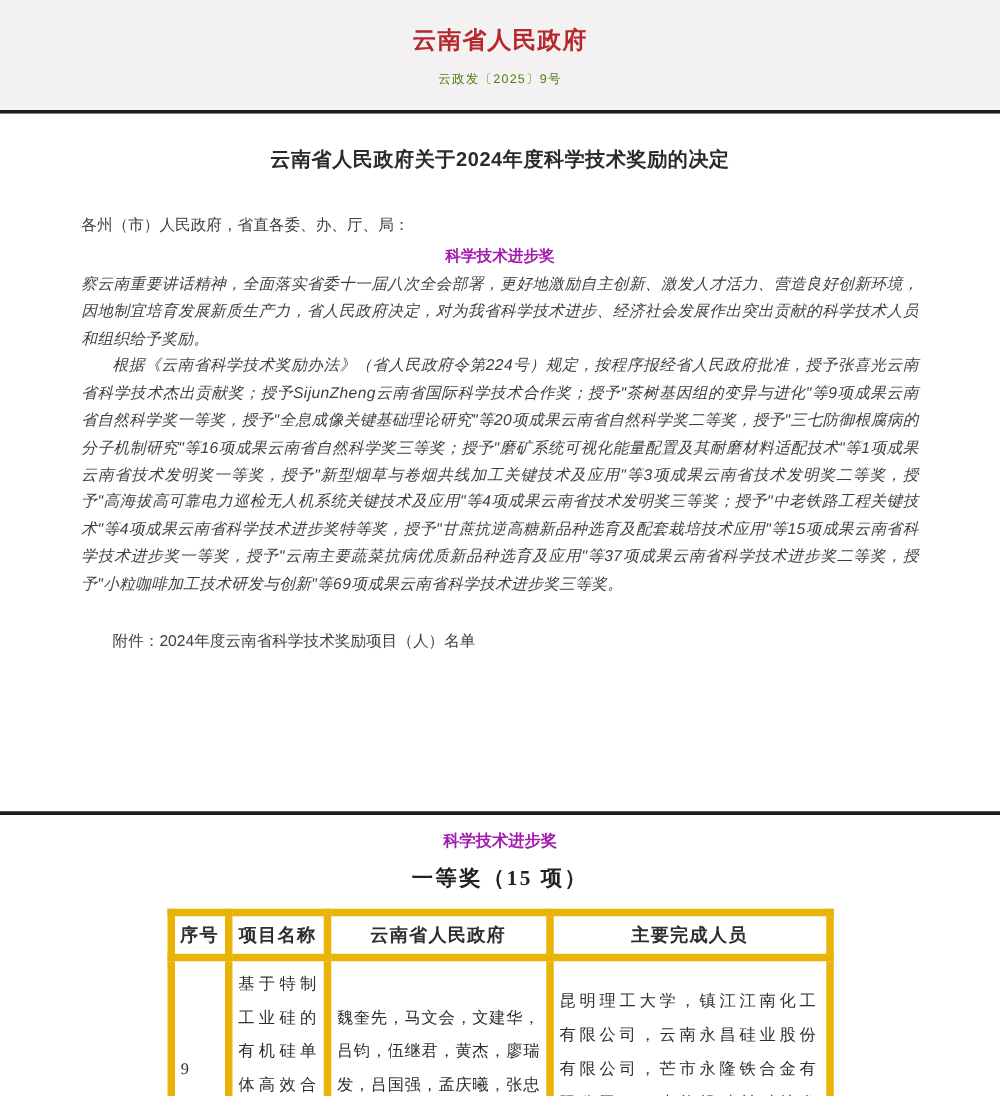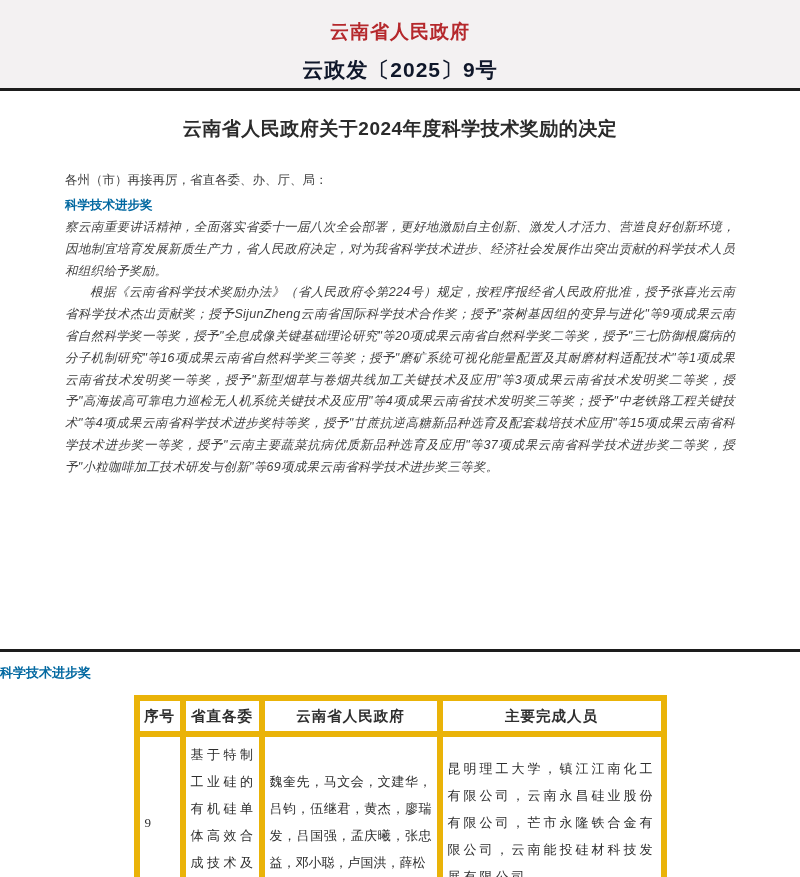--- a/index.html
+++ b/index.html
@@ -2,30 +2,30 @@
 <html><head>
 <meta charset="utf-8">
 <style>
   html,body{margin:0;padding:0;}
   body{font-family:"Liberation Sans","DejaVu Sans",sans-serif;}
   .page{width:800px;height:877px;background:#f3f1f2;overflow:hidden;position:relative;}
 
   
   .topbar{height:88px;background:#f3f1f2;border-bottom:3px solid #1d1d1d;text-align:center;}
   .org{padding-top:19px;font-size:19px;font-weight:bold;color:#b5282c;letter-spacing:1px;}
-  .docnum{margin-top:11px;font-size:21px;color:#0f172a;letter-spacing:1px;font-weight:bold;}
+  .docnum{margin-top:11px;font-size:10px;color:#4d7c0f;letter-spacing:1px;}
 
   
   .sheet1{background:#ffffff;height:561px;box-sizing:border-box;padding:0 65px;
           border-bottom:3px solid #1d1d1d;overflow:hidden;}
-  .doc-title{margin:0;padding-top:26px;font-size:19px;line-height:24px;font-weight:bold;
+  .doc-title{margin:0;padding-top:26px;font-size:16px;line-height:24px;font-weight:bold;
              text-align:center;color:#2b2b2b;letter-spacing:0.5px;}
   .salutation{margin:30px 0 0 0;font-size:12.5px;line-height:18px;color:#3f3f3f;}
-  .center-label{margin-top:7px;font-size:12.5px;font-weight:bold;
-                color:#0369a1;line-height:18px;}
+  .center-label{margin-top:7px;text-align:center;font-size:12.5px;font-weight:bold;
+                color:#a21caf;line-height:18px;}
   .body-p{margin:0;font-size:12.5px;line-height:21.8px;color:#3f3f3f;
           text-align:justify;letter-spacing:0.3px;font-style:italic;}
   .body-p.first{margin-top:3px;}
   .body-p.indent{text-indent:2em;}
   .attachment{margin:26px 0 0 0;font-size:12.5px;color:#3f3f3f;text-indent:2em;}
 
   
   .sheet2{background:#ffffff;height:225px;box-sizing:border-box;overflow:hidden;}
   .sheet2 .center-label{margin-top:12px;font-size:13px;}
   .subtitle{margin-top:9px;text-align:center;font-family:"Liberation Serif","DejaVu Serif",serif;
@@ -48,41 +48,43 @@
 
 <div class="page">
 
   <header class="topbar">
     <div class="org">云南省人民政府</div>
     <div class="docnum">云政发〔2025〕9号</div>
   </header>
 
   <section class="sheet1">
     <h1 class="doc-title">云南省人民政府关于2024年度科学技术奖励的决定</h1>
-    <p class="salutation">各州（市）再接再厉，省直各委、办、厅、局：</p>
+    <p class="salutation">各州（市）人民政府，省直各委、办、厅、局：</p>
     <div class="center-label">科学技术进步奖</div>
     <p class="body-p first">察云南重要讲话精神，全面落实省委十一届八次全会部署，更好地激励自主创新、激发人才活力、营造良好创新环境，因地制宜培育发展新质生产力，省人民政府决定，对为我省科学技术进步、经济社会发展作出突出贡献的科学技术人员和组织给予奖励。</p>
     <p class="body-p indent">根据《云南省科学技术奖励办法》（省人民政府令第224号）规定，按程序报经省人民政府批准，授予张喜光云南省科学技术杰出贡献奖；授予SijunZheng云南省国际科学技术合作奖；授予"茶树基因组的变异与进化"等9项成果云南省自然科学奖一等奖，授予"全息成像关键基础理论研究"等20项成果云南省自然科学奖二等奖，授予"三七防御根腐病的分子机制研究"等16项成果云南省自然科学奖三等奖；授予"磨矿系统可视化能量配置及其耐磨材料适配技术"等1项成果云南省技术发明奖一等奖，授予"新型烟草与卷烟共线加工关键技术及应用"等3项成果云南省技术发明奖二等奖，授予"高海拔高可靠电力巡检无人机系统关键技术及应用"等4项成果云南省技术发明奖三等奖；授予"中老铁路工程关键技术"等4项成果云南省科学技术进步奖特等奖，授予"甘蔗抗逆高糖新品种选育及配套栽培技术应用"等15项成果云南省科学技术进步奖一等奖，授予"云南主要蔬菜抗病优质新品种选育及应用"等37项成果云南省科学技术进步奖二等奖，授予"小粒咖啡加工技术研发与创新"等69项成果云南省科学技术进步奖三等奖。</p>
+    <p class="attachment">附件：2024年度云南省科学技术奖励项目（人）名单</p>
 
   </section>
 
   <section class="sheet2">
     <div class="center-label">科学技术进步奖</div>
+    <div class="subtitle">一等奖（15 项）</div>
 
     <table class="award">
       <colgroup>
         <col style="width:46px">
           <col style="width:79px">
           <col style="width:178px">
           <col style="width:224px">
       </colgroup>
       <thead>
         <tr>
           <th>序号</th>
-          <th>省直各委</th>
+          <th>项目名称</th>
           <th>云南省人民政府</th>
           <th>主要完成人员</th>
         </tr>
       </thead>
       <tbody>
         <tr>
           <td class="cell-no">9</td>
           <td class="cell-proj">基于特制工业硅的有机硅单体高效合成技术及应用</td>
           <td class="cell-people">魏奎先，马文会，文建华，吕钧，伍继君，黄杰，廖瑞发，吕国强，孟庆曦，张忠益，邓小聪，卢国洪，薛松</td>
           <td class="cell-units">昆明理工大学，镇江江南化工有限公司，云南永昌硅业股份有限公司，芒市永隆铁合金有限公司，云南能投硅材科技发展有限公司</td>

